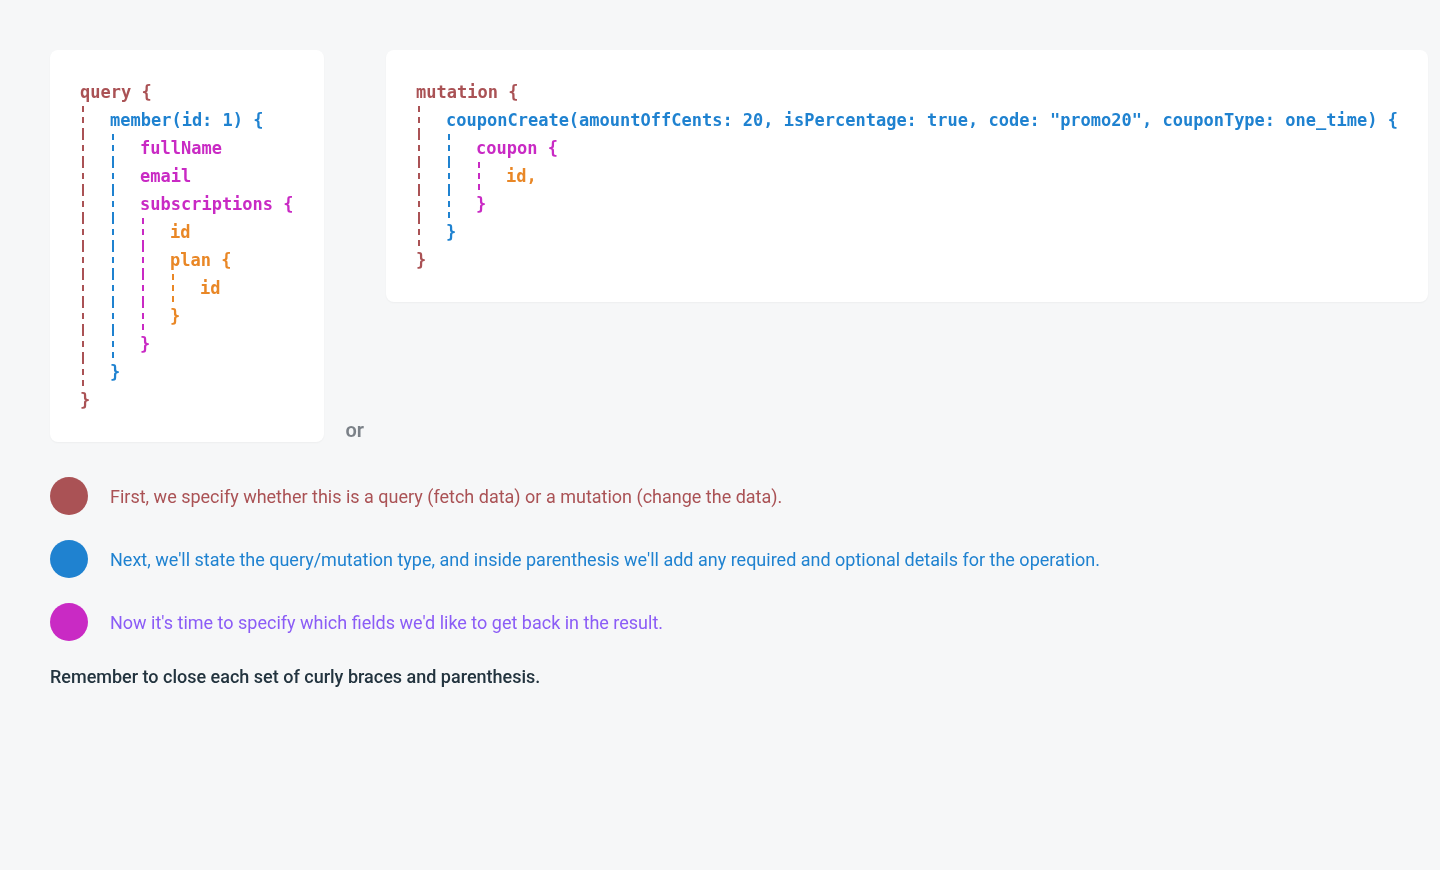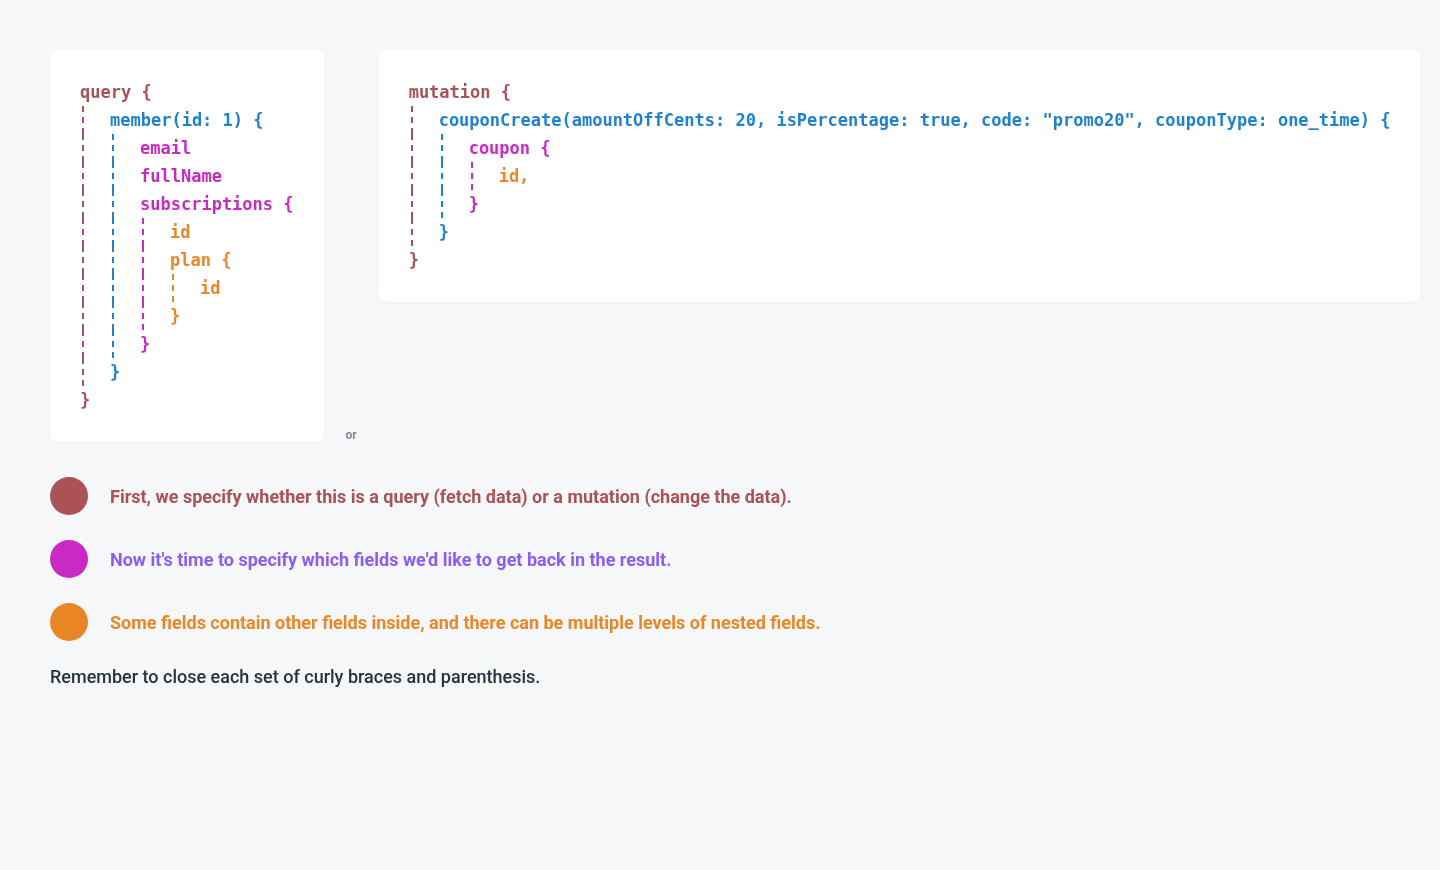--- a/index.html
+++ b/index.html
@@ -22,21 +22,21 @@
     background: #fff;
     border-radius: 8px;
     padding: 28px 30px 28px 30px;
     box-shadow: 0 1px 2px rgba(0,0,0,0.04);
   }
   .card.left  { width: 290px; align-self: flex-start; }
   .card.right { flex: 1; align-self: flex-start; }
   .or {
     color: #7b8188;
     font-weight: 600;
-    font-size: 12px;
+    font-size: 20px;
     margin-top: 120px;
   }
   .code {
     font-family: ui-monospace, SFMono-Regular, Menlo, Consolas, monospace;
     font-weight: 700;
     font-size: 17px;
     line-height: 28px;
   }
   .line { display: flex; white-space: pre; }
   .guide {
@@ -62,21 +62,21 @@
   .t-pink   { color: #c92ac4; }
   .t-orange { color: #e98726; }
 
   .legend { margin-top: 30px; }
   .legend-item {
     display: flex;
     align-items: center;
     gap: 22px;
     margin-bottom: 25px;
     font-size: 18px;
-    font-weight: 700;
+    font-weight: 400;
     text-align: right;
   }
   .dot {
     width: 38px;
     height: 38px;
     border-radius: 50%;
     flex-shrink: 0;
   }
   .dot.red    { background: #aa5255; }
   .dot.blue   { background: #1f82d0; }
@@ -93,22 +93,22 @@
   }
 </style>
 </head>
 <body>
 
 <div class="row">
   <div class="card left">
     <div class="code" id="code-left">
         <div class="line"><span class="t-red">query {</span></div>
         <div class="line"><span class="guide g-red"></span><span class="t-blue">member(id: 1) {</span></div>
+        <div class="line"><span class="guide g-red"></span><span class="guide g-blue"></span><span class="t-pink">fullName</span></div>
         <div class="line"><span class="guide g-red"></span><span class="guide g-blue"></span><span class="t-pink">email</span></div>
-        <div class="line"><span class="guide g-red"></span><span class="guide g-blue"></span><span class="t-pink">fullName</span></div>
         <div class="line"><span class="guide g-red"></span><span class="guide g-blue"></span><span class="t-pink">subscriptions {</span></div>
         <div class="line"><span class="guide g-red"></span><span class="guide g-blue"></span><span class="guide g-pink"></span><span class="t-orange">id</span></div>
         <div class="line"><span class="guide g-red"></span><span class="guide g-blue"></span><span class="guide g-pink"></span><span class="t-orange">plan {</span></div>
         <div class="line"><span class="guide g-red"></span><span class="guide g-blue"></span><span class="guide g-pink"></span><span class="guide g-orange"></span><span class="t-orange">id</span></div>
         <div class="line"><span class="guide g-red"></span><span class="guide g-blue"></span><span class="guide g-pink"></span><span class="t-orange">}</span></div>
         <div class="line"><span class="guide g-red"></span><span class="guide g-blue"></span><span class="t-pink">}</span></div>
         <div class="line"><span class="guide g-red"></span><span class="t-blue">}</span></div>
         <div class="line"><span class="t-red">}</span></div>
       </div>
   </div>
@@ -124,23 +124,23 @@
         <div class="line"><span class="t-red">}</span></div>
       </div>
   </div>
 </div>
 
 <div class="legend" id="legend">
     <div class="legend-item red">
       <span class="dot red"></span>
       <span>First, we specify whether this is a query (fetch data) or a mutation (change the data).</span>
     </div>
+    <div class="legend-item blue">
+      <span class="dot blue"></span>
+      <span>Next, we'll state the query/mutation type, and inside parenthesis we'll add any required and optional details for the operation.</span>
+    </div>
     <div class="legend-item pink">
       <span class="dot pink"></span>
       <span>Now it's time to specify which fields we'd like to get back in the result.</span>
-    </div>
-    <div class="legend-item orange">
-      <span class="dot orange"></span>
-      <span>Some fields contain other fields inside, and there can be multiple levels of nested fields.</span>
     </div>
   </div>
 
 <div class="note">Remember to close each set of curly braces and parenthesis.</div>
 
 </body></html>

